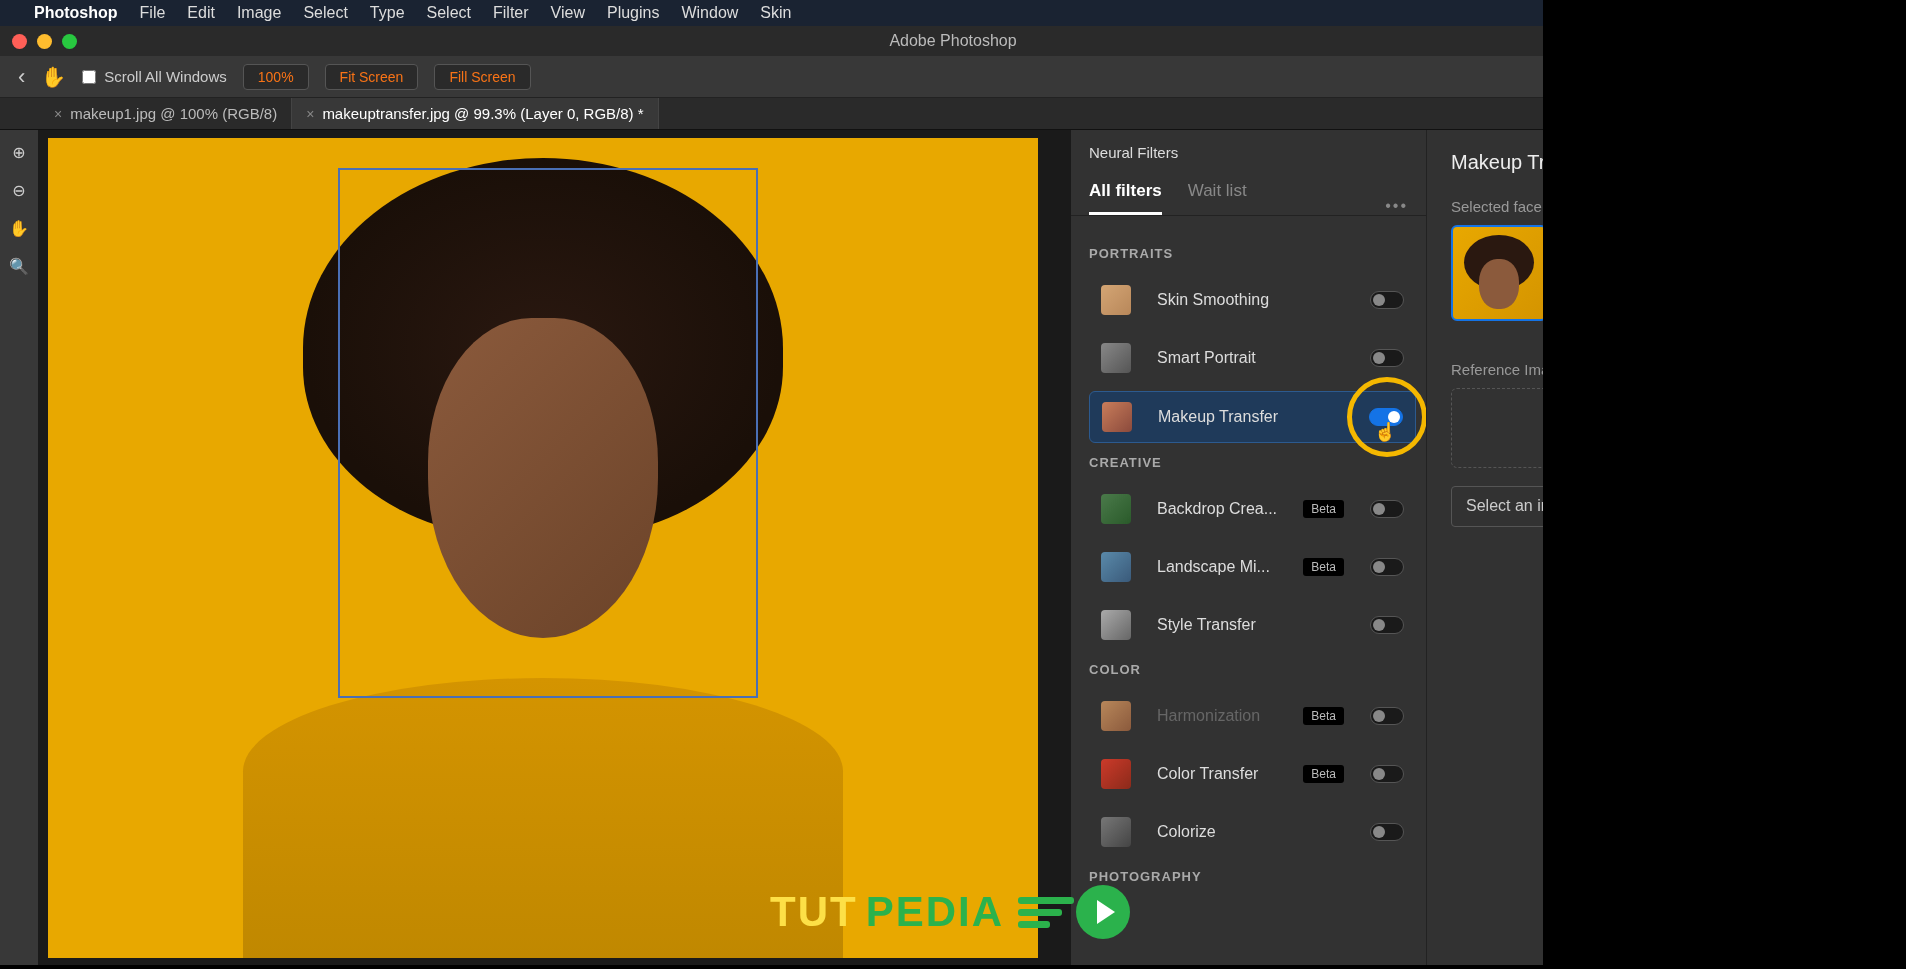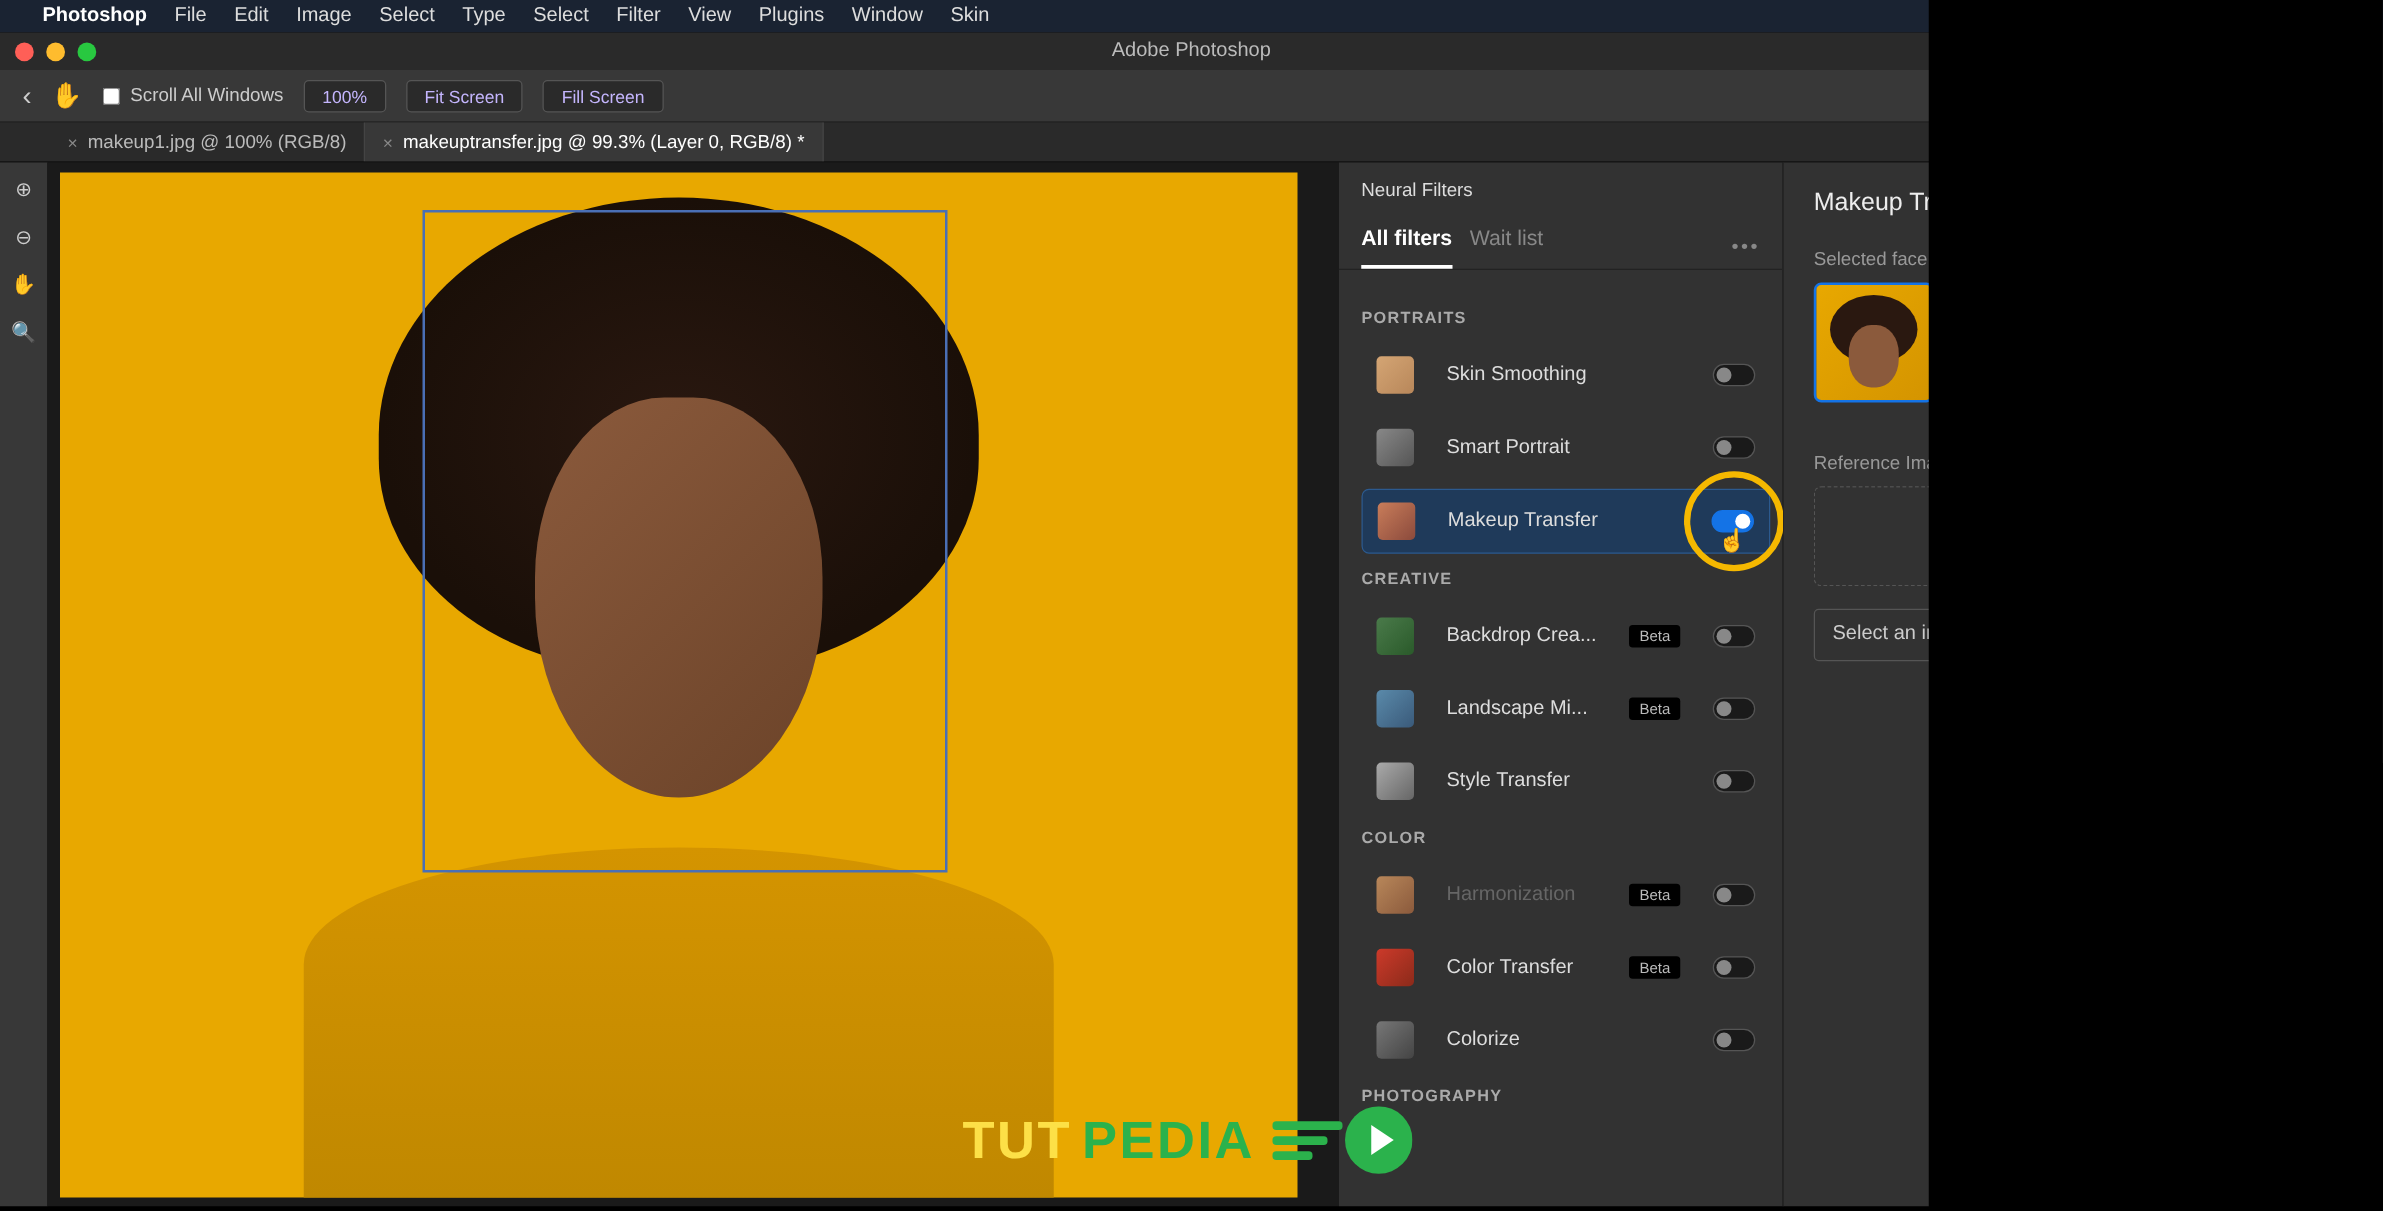--- a/index.html
+++ b/index.html
@@ -19,21 +19,21 @@
 .dot-yellow { background: #febc2e; }
 .dot-green { background: #28c840; }
 .window-title { position: absolute; left: 50%; transform: translateX(-50%); color: #bbb; font-size: 16px; }
 
 
 .optionsbar { background: #383838; height: 42px; display: flex; align-items: center; padding: 0 18px; gap: 16px; border-bottom: 1px solid #222; }
 .back-btn { font-size: 22px; color: #ccc; }
 .hand-icon { font-size: 20px; }
 .checkbox-wrap { display: flex; align-items: center; gap: 8px; color: #ccc; font-size: 15px; }
 .checkbox-wrap input { width: 14px; height: 14px; }
-.zoom-box, .fit-btn { background: #2a2a2a; border: 1px solid #555; border-radius: 4px; padding: 4px 14px; color: #c4b5fd; font-size: 14px; }
+.zoom-box, .fit-btn { background: #2a2a2a; border: 1px solid #555; border-radius: 4px; padding: 4px 14px; color: #f97316; font-size: 14px; }
 .optionsbar-right { margin-left: auto; display: flex; align-items: center; gap: 18px; }
 .share-btn { background: #1473e6; color: #fff; border: none; border-radius: 20px; padding: 6px 20px; font-size: 15px; }
 .icon-btn { color: #ccc; font-size: 18px; }
 
 
 .tabbar { background: #2a2a2a; height: 32px; display: flex; align-items: center; padding-left: 40px; border-bottom: 1px solid #111; }
 .tab { display: flex; align-items: center; gap: 8px; padding: 0 14px; height: 100%; color: #bbb; font-size: 15px; border-right: 1px solid #444; }
 .tab .close { color: #888; font-size: 14px; }
 .tab.active { background: #383838; color: #fff; }
 
@@ -49,21 +49,21 @@
 .canvas { width: 990px; height: 820px; background: #e8a800; position: relative; }
 .portrait { position: absolute; left: 50%; transform: translateX(-50%); top: 0; width: 600px; height: 100%; }
 .hair { position: absolute; top: 20px; left: 50%; transform: translateX(-50%); width: 480px; height: 380px; background: radial-gradient(ellipse at center, #2a1810 0%, #1a0f08 70%); border-radius: 50% 50% 45% 45%; }
 .face { position: absolute; top: 180px; left: 50%; transform: translateX(-50%); width: 230px; height: 320px; background: linear-gradient(135deg, #8b5a3c 0%, #6b4329 100%); border-radius: 45% 45% 50% 50%; }
 .sweater { position: absolute; bottom: 0; left: 0; right: 0; height: 280px; background: linear-gradient(180deg, #d49400 0%, #c08800 100%); border-radius: 60% 60% 0 0 / 40% 40% 0 0; }
 .selection-box { position: absolute; top: 30px; left: 290px; width: 420px; height: 530px; border: 2px solid #4a6fb5; }
 
 
 .nf-panel { width: 355px; background: #323232; display: flex; flex-direction: column; }
 .nf-header { padding: 14px 18px 10px; font-size: 15px; color: #ddd; font-weight: 500; }
-.nf-tabs { display: flex; align-items: center; padding: 10px 18px 0; gap: 14px; border-bottom: 1px solid #222; }
+.nf-tabs { display: flex; align-items: flex-end; padding: 10px 18px 0; gap: 26px; border-bottom: 1px solid #222; }
 .nf-tab { padding-bottom: 14px; font-size: 17px; color: #888; position: relative; }
 .nf-tab.active { color: #fff; font-weight: 600; }
 .nf-tab.active::after { content: ''; position: absolute; bottom: 0; left: 0; right: 0; height: 3px; background: #fff; }
 .nf-more { margin-left: auto; color: #888; letter-spacing: 2px; }
 .nf-list { flex: 1; overflow-y: auto; padding: 18px 10px 0 18px; }
 .nf-section { font-size: 13px; font-weight: 700; letter-spacing: 1px; color: #aaa; margin: 12px 0 14px; }
 .nf-item { display: flex; align-items: center; gap: 26px; padding: 10px 12px; border-radius: 6px; margin-bottom: 8px; position: relative; }
 .nf-item.selected { background: #1f3a5a; border: 1px solid #2c5a8f; }
 .nf-thumb { width: 30px; height: 30px; border-radius: 4px; background: #555; flex-shrink: 0; }
 .nf-thumb.skin { background: linear-gradient(135deg, #d4a574, #b8875a); }

